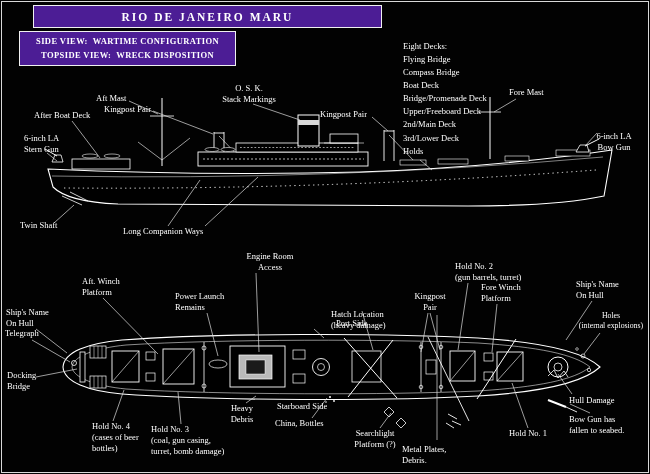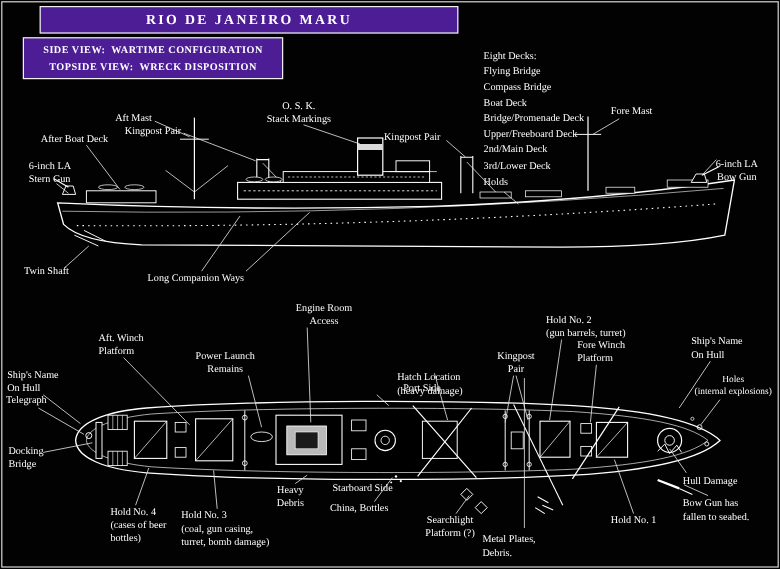--- a/index.html
+++ b/index.html
@@ -181,21 +181,21 @@
 Stern Gun</div>
   <div class="lbl c" style="left:586px;top:131px;width:56px;">6-inch LA
 Bow Gun</div>
   <div class="lbl" style="left:20px;top:220px;">Twin Shaft</div>
   <div class="lbl" style="left:123px;top:226px;">Long Companion Ways</div>
 
   <div class="lbl c" style="left:234px;top:251px;width:72px;">Engine Room
 Access</div>
   <div class="lbl" style="left:82px;top:276px;">Aft. Winch
 Platform</div>
-  <div class="lbl" style="left:163px;top:291px;text-align:center;">Power Launch
+  <div class="lbl" style="left:175px;top:291px;">Power Launch
 Remains</div>
   <div class="lbl" style="left:331px;top:289px;margin-top:20px;">Hatch Location
 (heavy damage)</div>
   <div class="lbl c" style="left:408px;top:291px;width:44px;">Kingpost
 Pair</div>
   <div class="lbl" style="left:455px;top:261px;">Hold No. 2
 (gun barrels, turret)</div>
   <div class="lbl" style="left:481px;top:282px;">Fore Winch
 Platform</div>
   <div class="lbl" style="left:576px;top:279px;">Ship's Name

